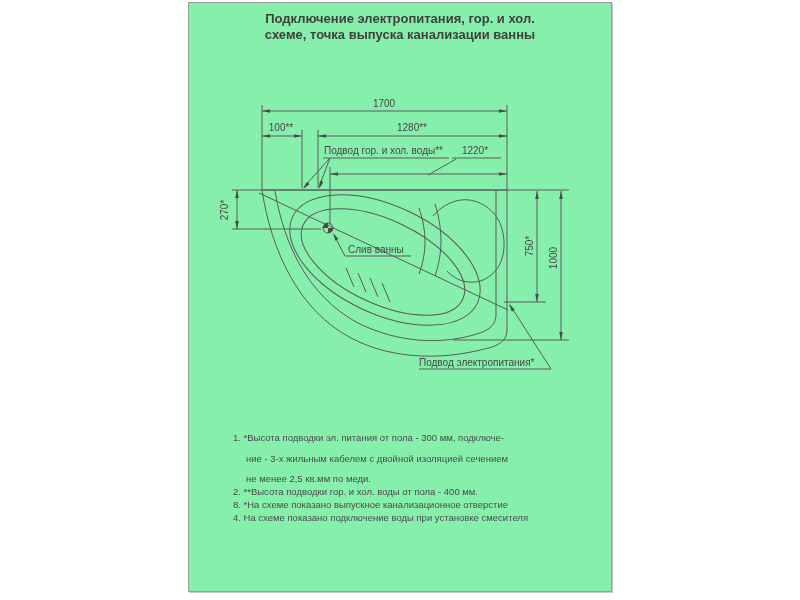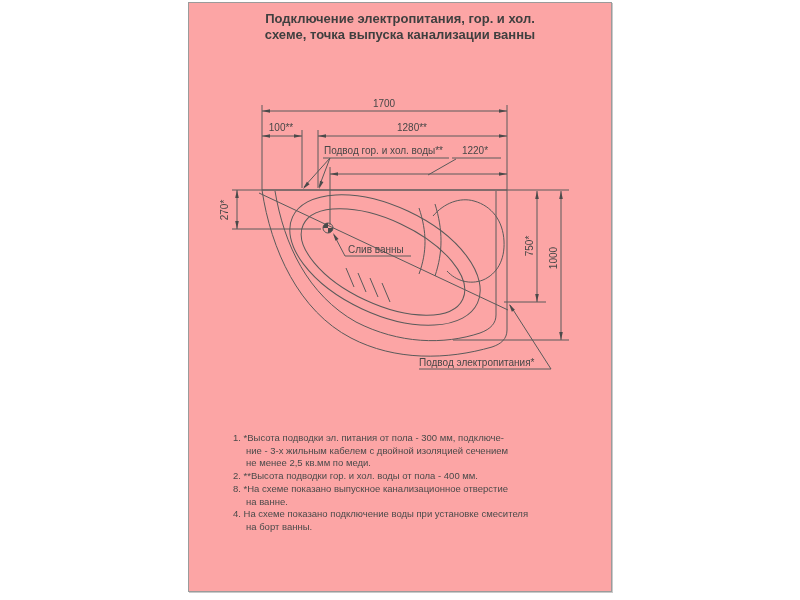--- a/index.html
+++ b/index.html
@@ -1,53 +1,51 @@
 <!DOCTYPE html>
 <html><head>
 <meta charset="utf-8">
 <style>
   html,body{margin:0;padding:0;background:#ffffff;}
   body{width:800px;height:600px;position:relative;font-family:"Liberation Sans",sans-serif;overflow:hidden;}
   .page{
     position:absolute;left:188px;top:2px;width:424px;height:590px;
-    background:#fca5a5;border:1px solid #9b9b9b;box-sizing:border-box;
+    background:#86efac;border:1px solid #9b9b9b;box-sizing:border-box;
     box-shadow:1px 1px 0 #c9c9c9;
   }
   .title{
     position:absolute;left:0;top:8px;width:100%;
     text-align:center;font-weight:bold;font-size:13px;line-height:16px;color:#3f3f3f;
   }
   .notes{
     position:absolute;left:44px;top:429px;width:360px;
     font-size:9.5px;line-height:12.7px;color:#4a4a4a;white-space:nowrap;
   }
-  .notes .cont{padding-left:13px;}
+  .notes .cont{padding-left:13px;margin-top:8px;}
   svg.draw{position:absolute;left:0;top:0;}
   svg.draw text{font-family:"Liberation Sans",sans-serif;font-size:10px;fill:#474747;}
   .thin{stroke:#5a5a5a;stroke-width:1;fill:none;}
   .arrow{fill:#4a4a4a;stroke:none;}
 </style>
 </head>
 <body>
 
 <div class="page">
   <div class="title">
     <div>Подключение электропитания, гор. и хол.</div>
     <div>схеме, точка выпуска канализации ванны</div>
   </div>
 
   <div class="notes">
     <div>1. *Высота подводки эл. питания от пола - 300 мм, подключе-</div>
     <div class="cont">ние - 3-х жильным кабелем с двойной изоляцией сечением</div>
     <div class="cont">не менее 2,5 кв.мм по меди.</div>
     <div>2. **Высота подводки гор. и хол. воды от пола - 400 мм.</div>
     <div>8. *На схеме показано выпускное канализационное отверстие</div>
-    <div class="cont">на ванне.</div>
     <div>4. На схеме показано подключение воды при установке смесителя</div>
-    <div class="cont">на борт ванны.</div>
   </div>
 </div>
 
 <svg class="draw" width="800" height="600" viewBox="0 0 800 600">
 
   <g>
 
     <line class="thin" x1="232" y1="190" x2="569" y2="190"></line>
 
     <path class="thin" d="M262,190 L507,190 L507,330 C507,339 501,344 492,347 C447,360 395,361 351,338 C299,311 271,250 262,190 Z"></path>

